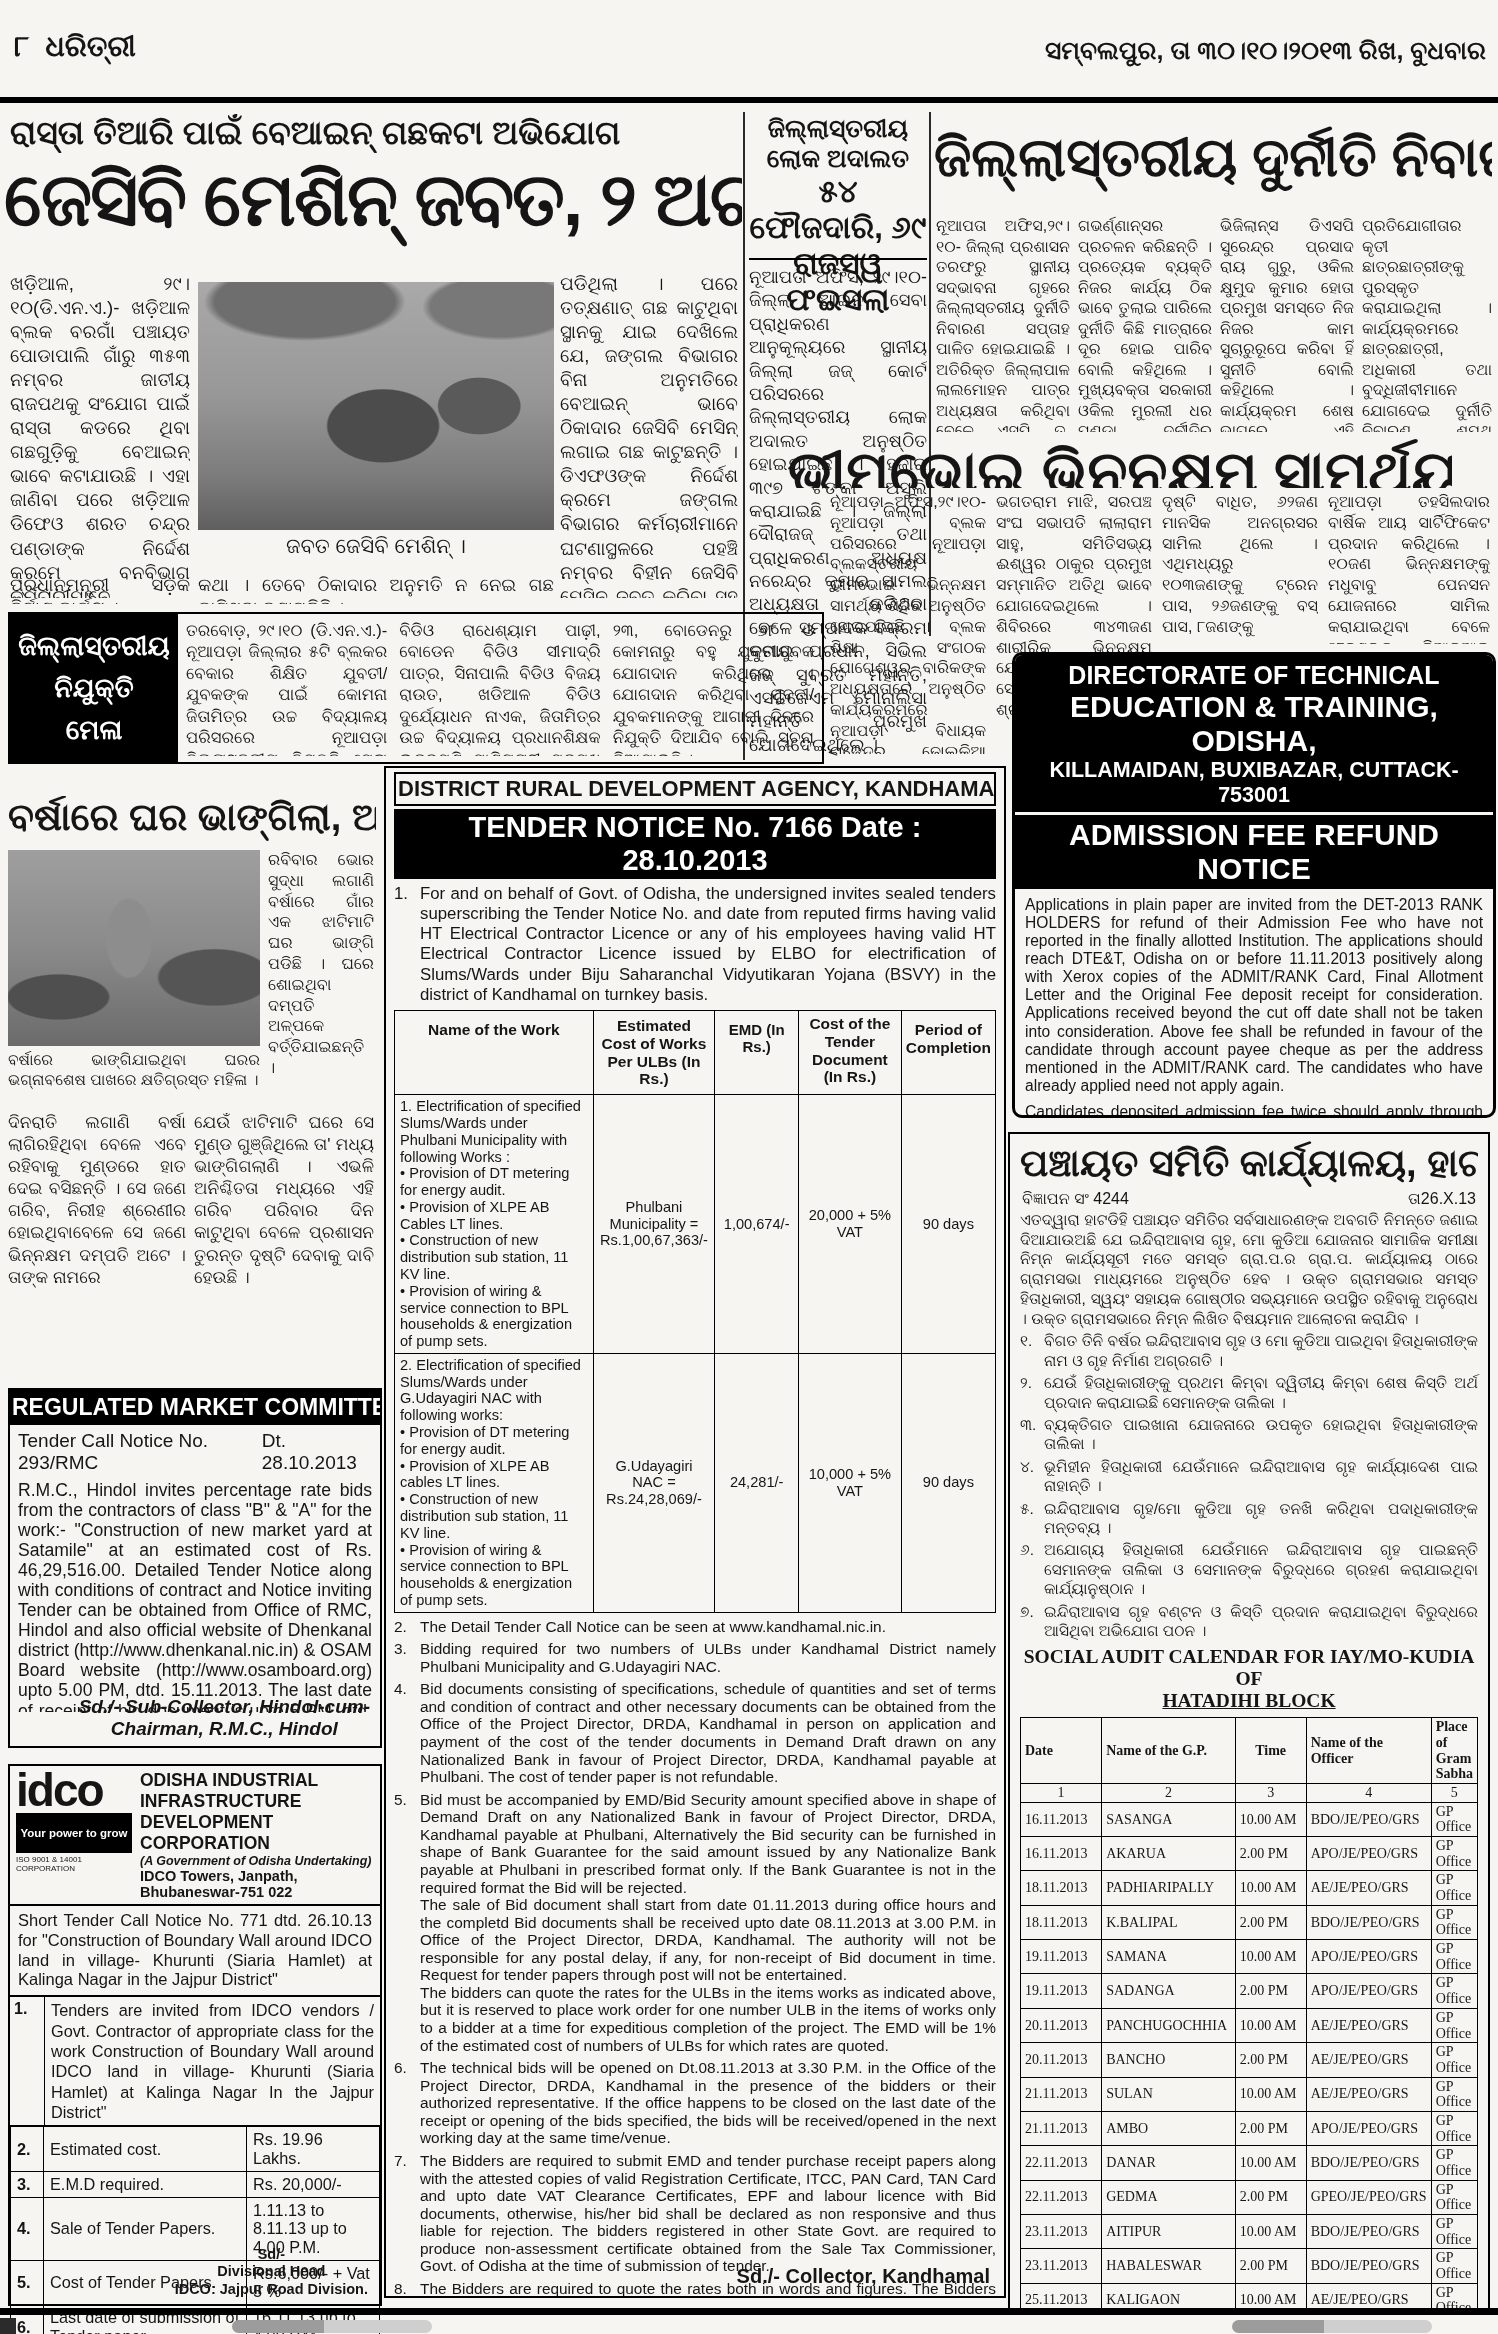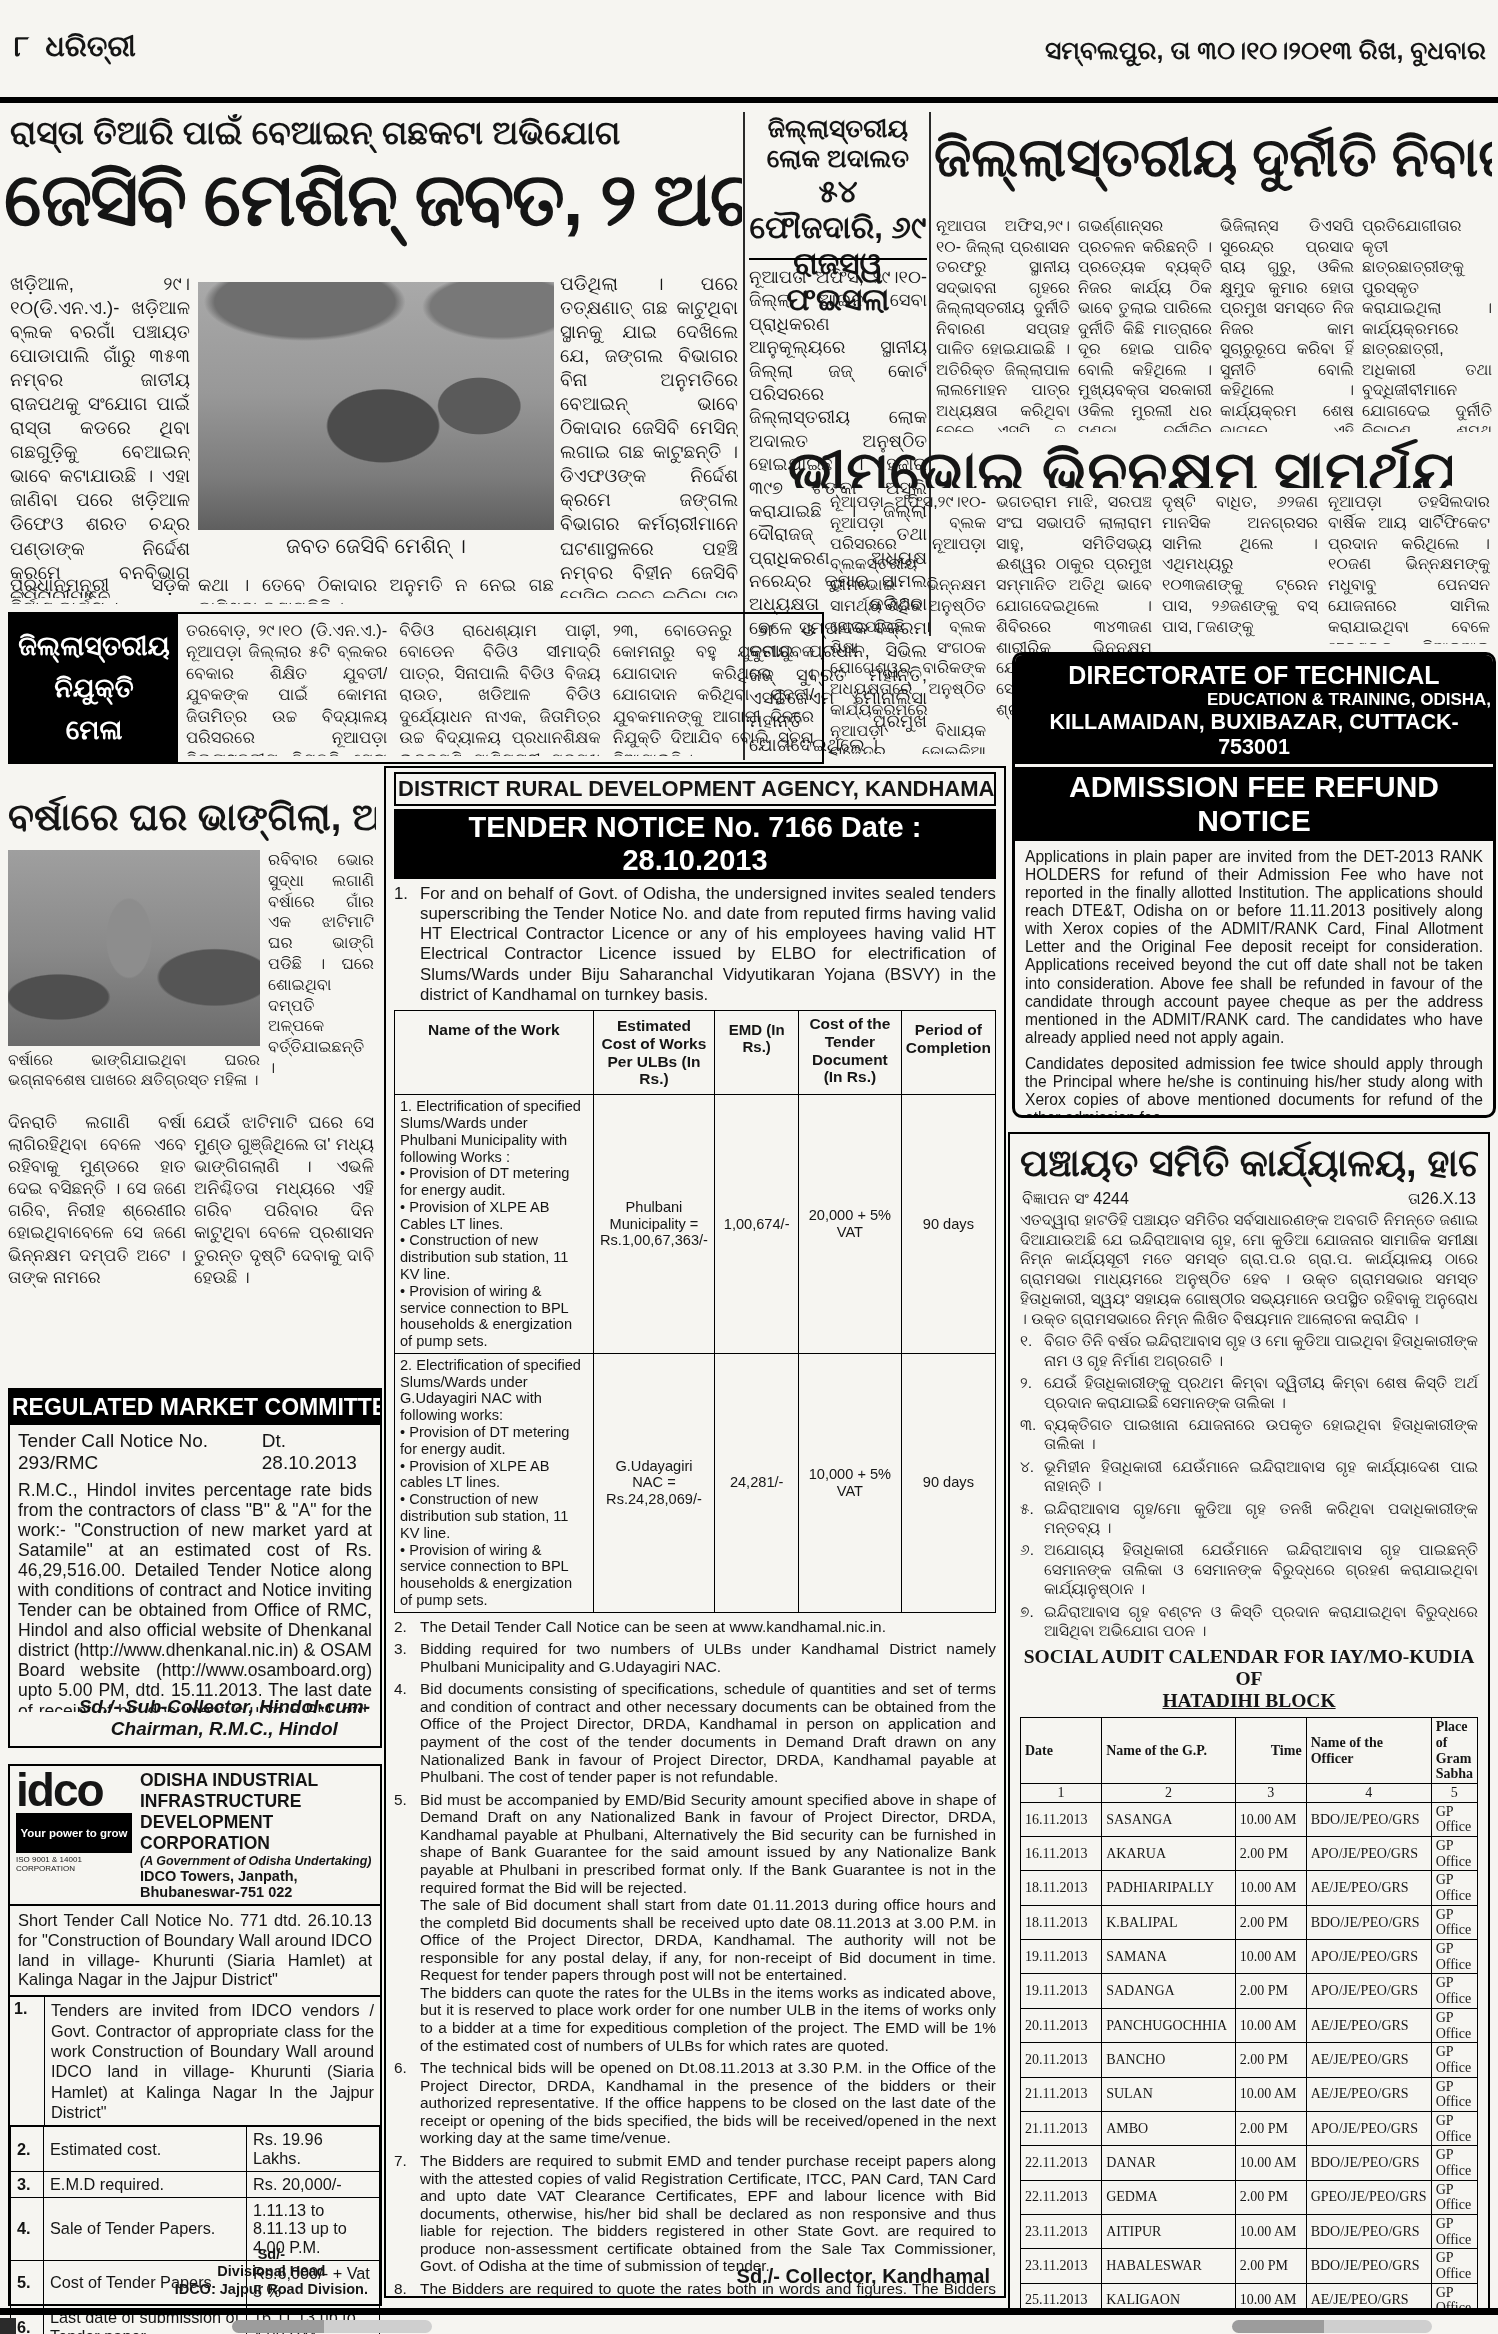--- a/index.html
+++ b/index.html
@@ -266,21 +266,21 @@
           <div class="just pre">The Bidders are required to quote the rates both in words and figures. The Bidders are required to put their signature on any overwriting or any correction made in the bid rate, the bid filled in figures only but without mentioning in words shall be liable for rejection.</div>
         </div>
 
       </div>
     <div class="abs b" style="right:14px;bottom:8px;font-size:20px;">Sd./- Collector, Kandhamal</div>
   </div>
 
   <div class="abs" style="left:1012px;top:652px;width:478px;height:460px;border:3px solid #000;border-radius:10px;overflow:hidden;background:#f6f5f1;">
     <div class="blackbox ctr" style="padding:6px 2px 4px 2px;">
       <div class="b" style="font-size:25px;">DIRECTORATE OF TECHNICAL</div>
-      <div class="b" style="font-size:17px;text-align:right;">EDUCATION &amp; TRAINING, ODISHA,</div>
+      <div class="b" style="font-size:30px;">EDUCATION &amp; TRAINING, ODISHA,</div>
       <div class="b" style="font-size:21.5px;">KILLAMAIDAN, BUXIBAZAR, CUTTACK-753001</div>
     </div>
     <div style="height:3px;background:#f6f5f1;"></div>
     <div class="blackbox ctr b" style="font-size:30px;padding:3px;">ADMISSION FEE REFUND NOTICE</div>
     <div class="just" style="padding:7px 10px 0 10px;font-size:15.6px;line-height:1.16;">Applications in plain paper are invited from the DET-2013 RANK HOLDERS for refund of their Admission Fee who have not reported in the finally allotted Institution. The applications should reach DTE&amp;T, Odisha on or before 11.11.2013 positively along with Xerox copies of the ADMIT/RANK Card, Final Allotment Letter and the Original Fee deposit receipt for consideration. Applications received beyond the cut off date shall not be taken into consideration. Above fee shall be refunded in favour of the candidate through account payee cheque as per the address mentioned in the ADMIT/RANK card. The candidates who have already applied need not apply again.</div>
     <div class="just" style="padding:8px 10px 0 10px;font-size:15.6px;line-height:1.16;">Candidates deposited admission fee twice should apply through the Principal where he/she is continuing his/her study along with Xerox copies of above mentioned documents for refund of the other admission fee.</div>
 
   </div>
 
   <div class="abs" style="left:1008px;top:1132px;width:482px;height:1178px;border:2px solid #000;box-sizing:border-box;padding:4px 10px;overflow:hidden;">
@@ -327,21 +327,21 @@
           <div class="just">ଇନ୍ଦିରାଆବାସ ଗୃହ ବଣ୍ଟନ ଓ କିସ୍ତି ପ୍ରଦାନ କରାଯାଇଥିବା ବିରୁଦ୍ଧରେ ଆସିଥିବା ଅଭିଯୋଗ ପଠନ ।</div>
         </div>
       </div>
     <div class="b ctr" style="font-family:'Liberation Serif','DejaVu Serif',serif;font-size:19.5px;margin-top:6px;">SOCIAL AUDIT CALENDAR FOR IAY/MO-KUDIA OF</div>
     <div class="b ctr" style="font-family:'Liberation Serif','DejaVu Serif',serif;font-size:19.5px;text-decoration:underline;">HATADIHI BLOCK</div>
     <table class="audit-t" style="font-size:14px;margin-top:5px;">
       <thead>
         <tr>
           <th style="width:76px;text-align:left;">Date</th>
           <th style="width:126px;text-align:left;">Name of the G.P.</th>
-          <th style="width:74px;text-align:right;">Time</th>
+          <th style="width:74px;text-align:center;">Time</th>
           <th style="width:116px;text-align:left;">Name of the Officer</th>
           <th style="text-align:left;">Place of Gram Sabha</th>
         </tr>
         <tr class="ctr">
           <td>1</td>
           <td>2</td>
           <td>3</td>
           <td>4</td>
           <td>5</td>
         </tr>

